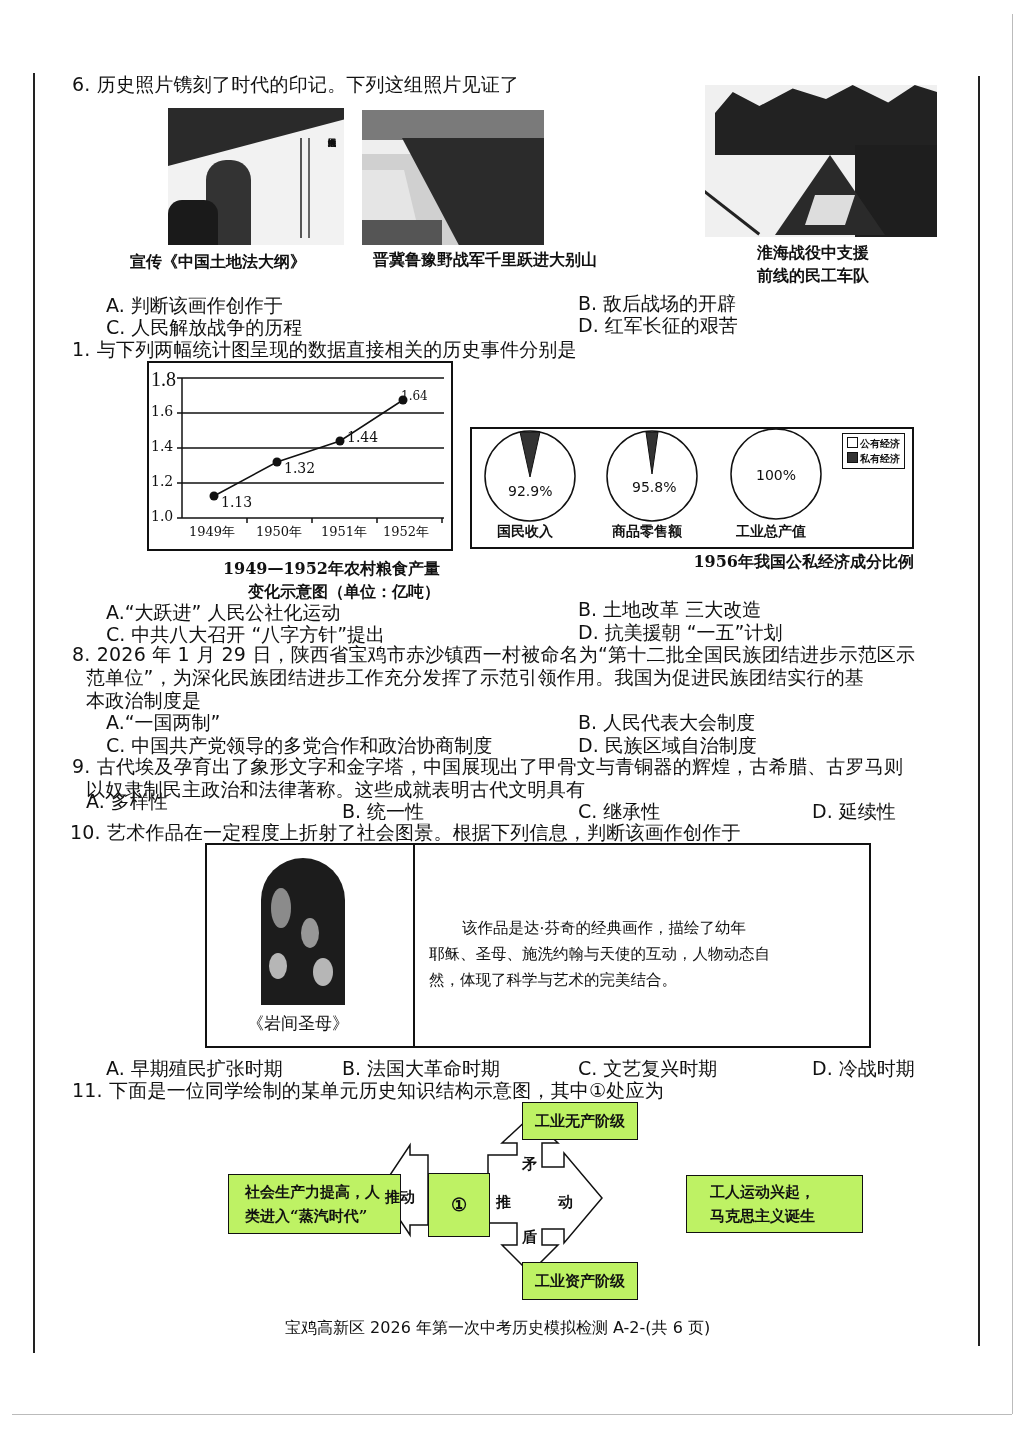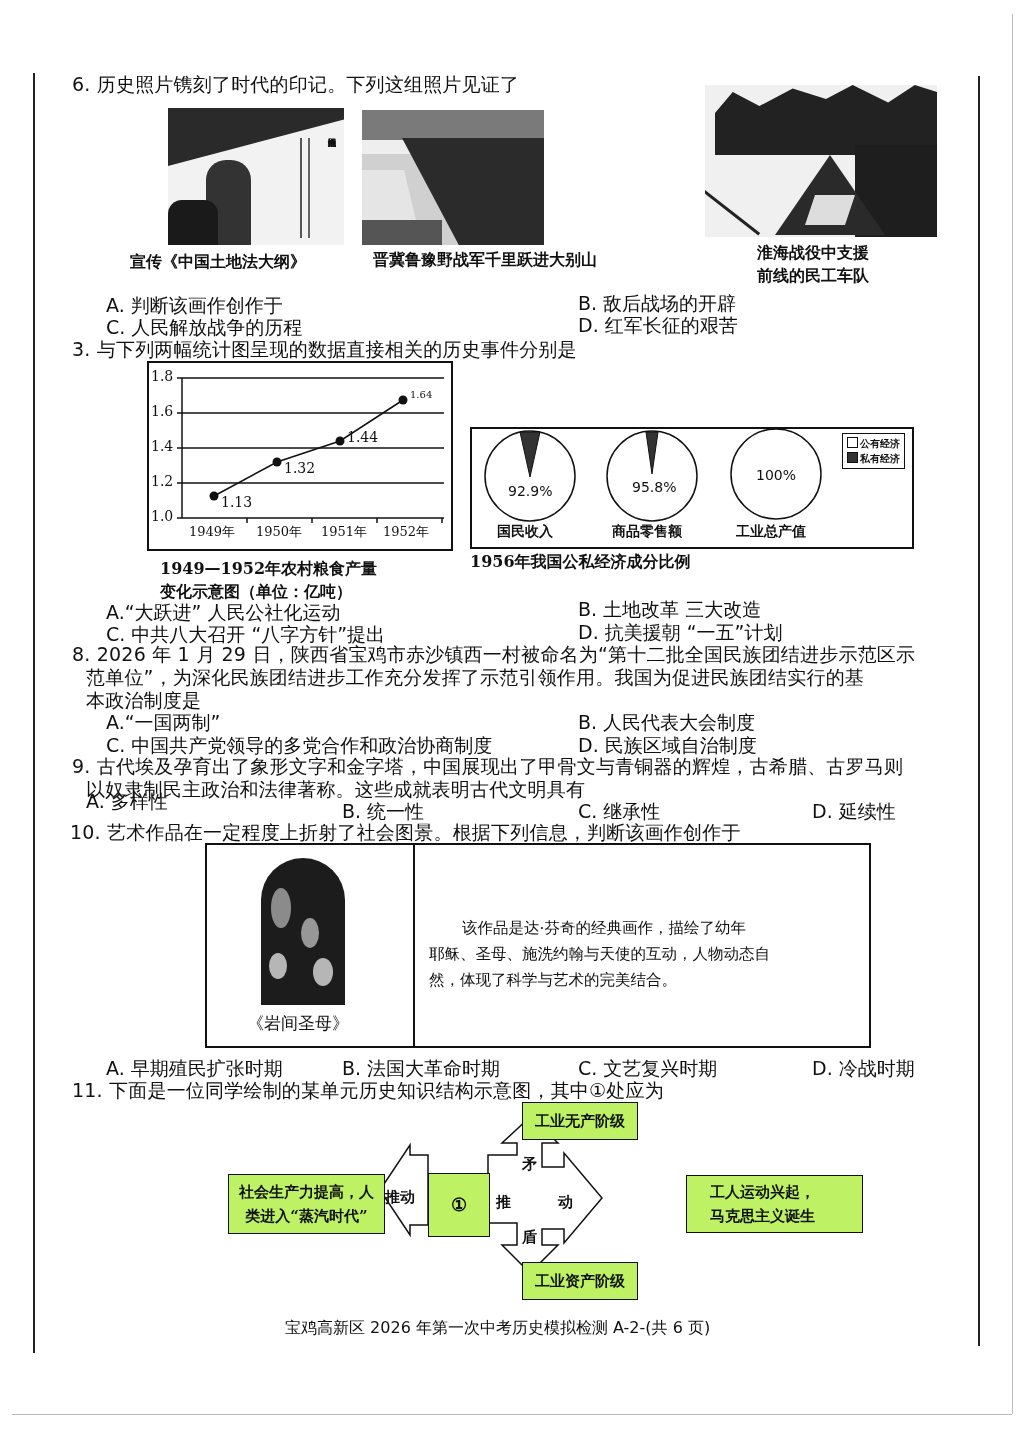--- a/index.html
+++ b/index.html
@@ -12,21 +12,21 @@
   .margin-line { position:absolute; background:#222; width:2px; }
   .margin-line.light { background:#bbb; width:1px; }
   .q { position:absolute; font-size:19px; line-height:24px; white-space:nowrap; letter-spacing:0.2px; }
   .opt { position:absolute; font-size:19px; line-height:24px; white-space:nowrap; }
   .serif { font-family:"DejaVu Serif","Liberation Serif",serif; }
   .photo { position:absolute; background:#444; overflow:hidden; }
   .photo .shade1 { position:absolute; background:#111; }
   .photo .shade2 { position:absolute; background:#e8e8e8; }
   .caption { position:absolute; font-size:16px; line-height:22px; font-weight:bold; white-space:nowrap; font-family:"DejaVu Serif","Liberation Serif",serif; }
   .box { position:absolute; border:2px solid #111; background:#fff; }
-  .chart-caption { position:absolute; font-size:16px; line-height:24px; text-align:left; white-space:nowrap; font-family:"DejaVu Serif","Liberation Serif",serif; font-weight:bold; }
+  .chart-caption { position:absolute; font-size:16px; line-height:24px; text-align:right; white-space:nowrap; font-family:"DejaVu Serif","Liberation Serif",serif; font-weight:bold; }
   .pie-label { position:absolute; font-size:14px; font-weight:bold; white-space:nowrap; font-family:"DejaVu Serif","Liberation Serif",serif; }
   .pie-pct { position:absolute; font-size:14px; white-space:nowrap; }
   .legend { position:absolute; border:1.5px solid #111; background:#fff; font-size:10px; line-height:15px; padding:2px 4px; font-family:"DejaVu Serif","Liberation Serif",serif; font-weight:bold; }
   .legend .sw { display:inline-block; width:9px; height:9px; border:1px solid #111; margin-right:2px; vertical-align:-1px; }
   .art-text { position:absolute; font-size:15.5px; line-height:26px; font-family:"DejaVu Serif","Liberation Serif",serif; }
   .diag-box { position:absolute; border:1.5px solid #111; background:#bef264; font-size:15px; font-weight:bold; font-family:"DejaVu Serif","Liberation Serif",serif; display:flex; align-items:center; justify-content:center; text-align:left; line-height:24px; }
   .diag-text { position:absolute; font-size:15px; font-weight:bold; font-family:"DejaVu Serif","Liberation Serif",serif; white-space:nowrap; }
   .footer { position:absolute; font-size:16px; white-space:nowrap; }
 </style>
 </head>
@@ -66,21 +66,21 @@
   <div class="shade1" style="left:0; top:105px; width:70px; height:3px; background:#222; transform:rotate(38deg); transform-origin:0 0;"></div>
 </div>
 <div class="caption" style="left:757px; top:242px;">淮海战役中支援</div>
 <div class="caption" style="left:757px; top:265px;">前线的民工车队</div>
 
 <div class="opt" style="left:106px; top:293px;">A. 判断该画作创作于</div>
 <div class="opt" style="left:578px; top:291px;">B. 敌后战场的开辟</div>
 <div class="opt" style="left:106px; top:315px;">C. 人民解放战争的历程</div>
 <div class="opt" style="left:578px; top:313px;">D. 红军长征的艰苦</div>
 
-<div class="q" style="left:72px; top:337px;">3. 与下列两幅统计图呈现的数据直接相关的历史事件分别是</div>
+<div class="q" style="left:72px; top:337px;">1. 与下列两幅统计图呈现的数据直接相关的历史事件分别是</div>
 
 <div class="box" style="left:147px; top:361px; width:302px; height:186px;">
   <svg width="302" height="186" viewBox="0 0 302 186">
     <g stroke="#111" stroke-width="1.5" fill="none">
       <line x1="33" y1="15" x2="33" y2="155"></line>
       <line x1="33" y1="15" x2="295" y2="15"></line>
       <line x1="33" y1="50" x2="295" y2="50"></line>
       <line x1="33" y1="85" x2="295" y2="85"></line>
       <line x1="33" y1="120" x2="295" y2="120"></line>
       <line x1="33" y1="155" x2="295" y2="155"></line>
@@ -95,29 +95,29 @@
       <line x1="293" y1="155" x2="293" y2="160"></line>
     </g>
     <polyline points="65,133 128,99 191,78 254,37" fill="none" stroke="#111" stroke-width="1.5"></polyline>
     <g fill="#111">
       <circle cx="65" cy="133" r="4.5"></circle>
       <circle cx="128" cy="99" r="4.5"></circle>
       <circle cx="191" cy="78" r="4.5"></circle>
       <circle cx="254" cy="37" r="4.5"></circle>
     </g>
   </svg>
-  <div class="abs serif" style="left:2px; top:5px; font-size:14px;">1.8</div>
+  <div class="abs serif" style="left:2px; top:5px; font-size:20px;font-family:Liberation Serif, serif;">1.8</div>
   <div class="abs serif" style="left:2px; top:40px; font-size:14px;">1.6</div>
   <div class="abs serif" style="left:2px; top:75px; font-size:14px;">1.4</div>
   <div class="abs serif" style="left:2px; top:110px; font-size:14px;">1.2</div>
   <div class="abs serif" style="left:2px; top:145px; font-size:14px;">1.0</div>
   <div class="abs serif" style="left:72px; top:131px; font-size:14px;">1.13</div>
   <div class="abs serif" style="left:135px; top:97px; font-size:14px;">1.32</div>
   <div class="abs serif" style="left:198px; top:66px; font-size:14px;">1.44</div>
-  <div class="abs serif" style="left:261px; top:26px; font-size:10px;">1.64</div>
+  <div class="abs serif" style="left:252px; top:26px; font-size:12px;">1.64</div>
   <div class="abs serif" style="left:40px; top:160px; font-size:13px;">1949年</div>
   <div class="abs serif" style="left:107px; top:160px; font-size:13px;">1950年</div>
   <div class="abs serif" style="left:172px; top:160px; font-size:13px;">1951年</div>
   <div class="abs serif" style="left:234px; top:160px; font-size:13px;">1952年</div>
 </div>
 <div class="chart-caption" style="left:160px; top:557px; width:280px;">1949—1952年农村粮食产量</div>
 <div class="chart-caption" style="left:160px; top:580px; width:280px;">变化示意图（单位：亿吨）</div>
 
 <div class="box" style="left:470px; top:427px; width:440px; height:118px;">
   <svg width="440" height="118" viewBox="0 0 440 118">
@@ -194,21 +194,21 @@
   </svg>
   <div class="diag-box" style="left:428px; top:1173px; width:60px; height:62px; font-size:18px;">
       <span>①</span>
     </div>
   <div class="diag-box" style="left:522px; top:1102px; width:114px; height:36px;">
       <span>工业无产阶级</span>
     </div>
   <div class="diag-box" style="left:522px; top:1262px; width:114px; height:36px;">
       <span>工业资产阶级</span>
     </div>
-  <div class="diag-box" style="left:228px; top:1174px; width:155px; height:58px; flex-direction:column; align-items:center; padding-left:0;">
+  <div class="diag-box" style="left:228px; top:1174px; width:155px; height:58px; flex-direction:column; align-items:flex-start; padding-left:16px;">
     <span>社会生产力提高，人</span>
     <span>类进入“蒸汽时代”</span>
   </div>
   <div class="diag-box" style="left:686px; top:1175px; width:152px; height:56px; flex-direction:column; align-items:flex-start; padding-left:23px;">
     <span>工人运动兴起，</span>
     <span>马克思主义诞生</span>
   </div>
   <div class="diag-text" style="left:428px; top:1188px; transform:translateX(-1px); left:386px;">推动</div>
   <div class="diag-text" style="left:496px; top:1193px;">推</div>
   <div class="diag-text" style="left:558px; top:1193px; left:558px;">动</div>

